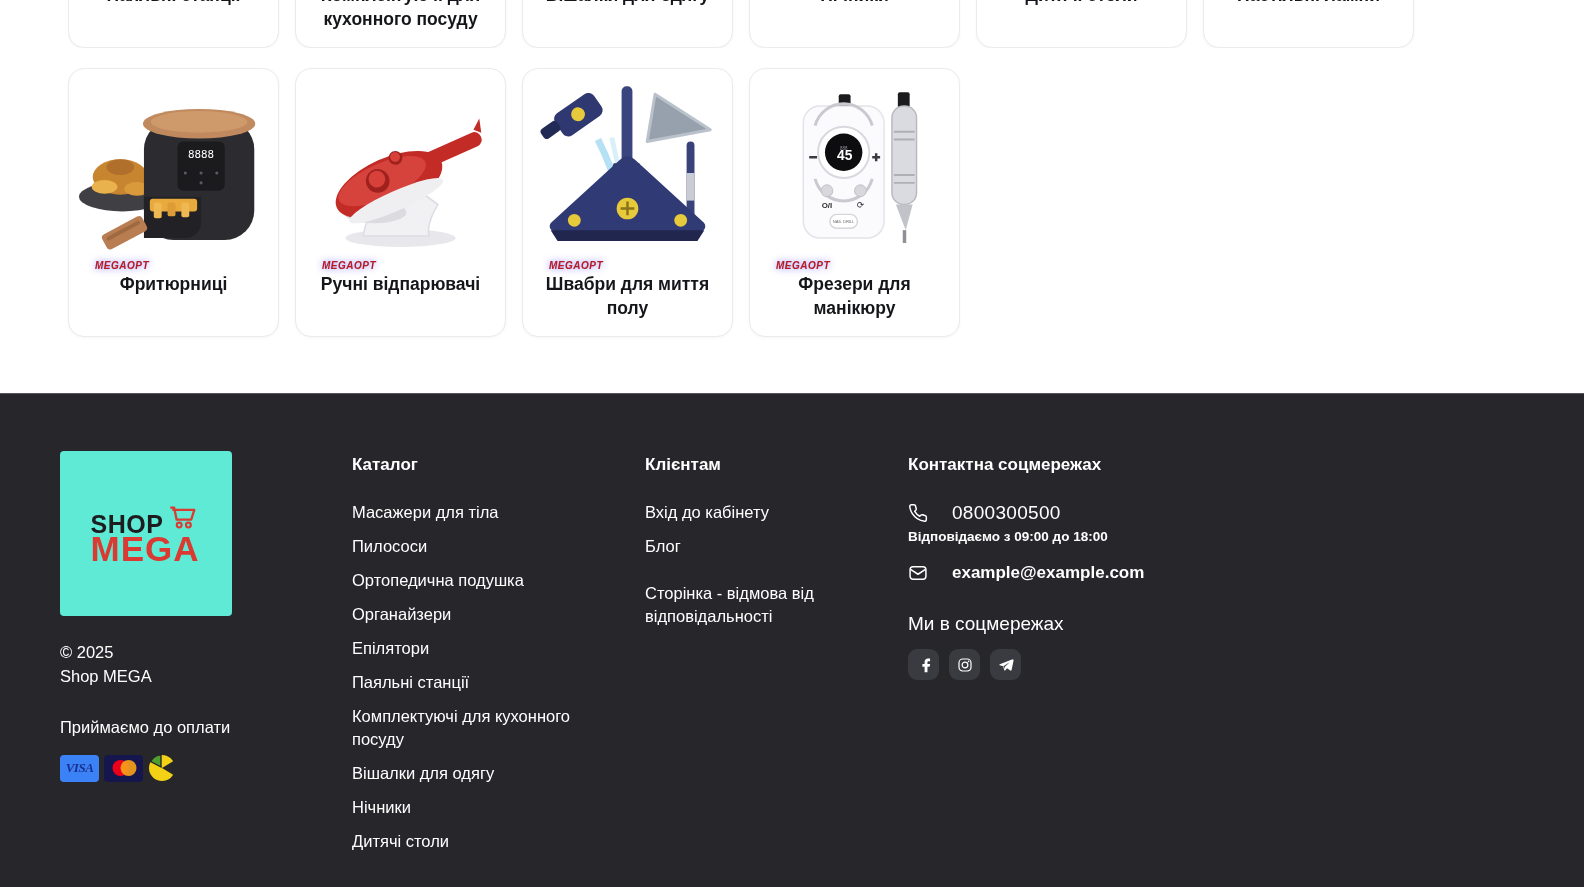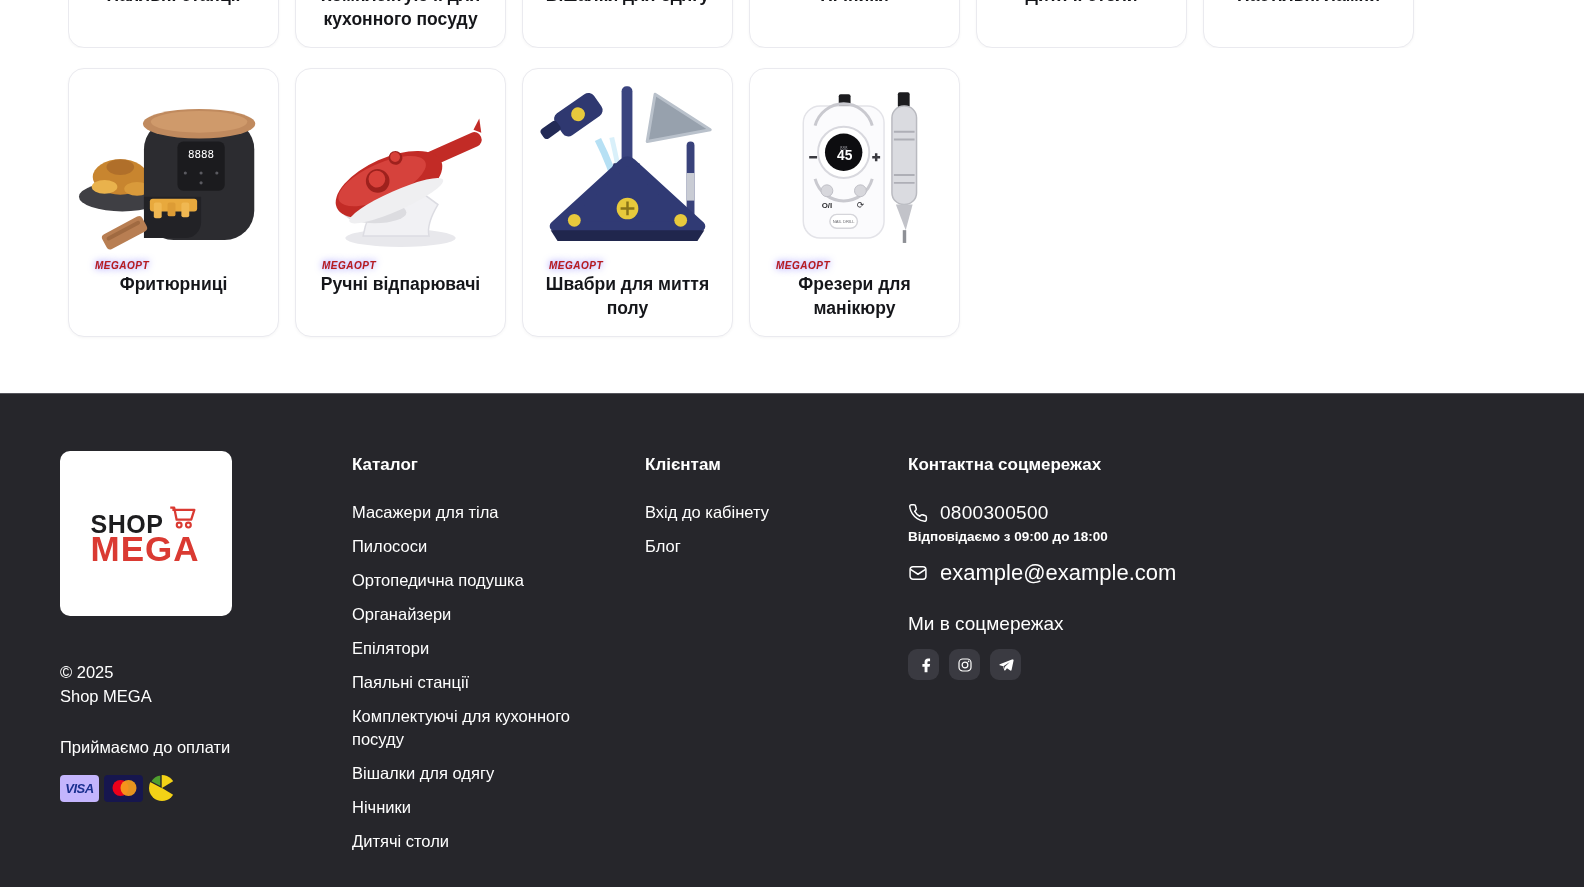--- a/index.html
+++ b/index.html
@@ -27,51 +27,51 @@
   
   .site-footer { margin-top:56px; height:494px; background:#26262b;
     border-top:1px solid #55555c; padding:57px 0 0 60px; display:flex; color:#fff; }
   .fcol { flex:0 0 auto; }
   .col-brand { width:292px; }
   .col-catalog { width:293px; }
   .col-clients { width:263px; }
   .col-pages { width:275px; }
   .col-contact { width:380px; }
 
-  .logo-box { width:172px; height:165px; background:#ffffff; border-radius:10px;
+  .logo-box { width:172px; height:165px; background:#5eead4; border-radius:4px;
     display:flex; align-items:center; justify-content:center; }
   .logo-inner { text-align:left; line-height:1; }
   .logo-top { display:flex; align-items:flex-start; }
   .logo-shop { font-size:25px; font-weight:800; letter-spacing:.5px; color:#1d1d1f; margin-top:10px; }
   .logo-cart { width:36px; height:34px; margin-left:2px; }
   .logo-mega { font-size:35px; font-weight:800; letter-spacing:1px; color:#da3a32; margin-top:-6px; }
 
-  .copyright { margin-top:44px; font-size:16.5px; line-height:24px; }
+  .copyright { margin-top:24px; font-size:16.5px; line-height:24px; }
   .payments-label { margin-top:30px; font-size:16.5px; }
   .payment-icons { margin-top:17px; display:flex; gap:5px; align-items:center; }
-  .pay-visa { width:39px; height:27px; background:#c4b5fd; border-radius:4px;
-    display:flex; align-items:center; justify-content:center; }
+  .pay-visa { width:39px; height:27px; background:#3b82f6; border-radius:4px;
+    display:flex; align-items:center; justify-content:center;font-family:Liberation Serif, serif; }
   .pay-visa span { font-size:13px; font-weight:800; font-style:italic; color:#1a2f8f; letter-spacing:-.5px; }
   .pay-mc { width:39px; height:27px; background:#16164e; border-radius:4px;
     display:flex; align-items:center; justify-content:center; }
 
   .f-head { font-size:17px; font-weight:700; padding-top:4px; margin-bottom:26px; }
   .f-head-spacer { height:50px; }
   .f-link { display:block; color:#fff; text-decoration:none; font-size:16.5px;
     line-height:23px; margin-bottom:11px; }
   .col-catalog .f-link { max-width:245px; }
   .col-clients .f-link { max-width:215px; }
   .col-pages  .f-link { max-width:188px; }
   .gap-before { margin-top:24px; }
 
-  .contact-row { display:flex; align-items:center; gap:12px; }
+  .contact-row { display:flex; align-items:center; gap:24px; }
   .contact-phone { font-size:19px; letter-spacing:.3px; }
   .phone-note { font-size:13.5px; font-weight:700; margin:5px 0 0 0; }
   .contact-email-row { margin-top:17px; }
-  .contact-email { font-size:22px; }
+  .contact-email { font-size:17px;font-weight:bold; }
   .social-title { margin-top:29px; font-size:19px; }
   .social-row { margin-top:14px; display:flex; gap:10px; }
   .social-btn { width:31px; height:31px; border-radius:9px; background:#3a3a41;
     display:flex; align-items:center; justify-content:center; cursor:pointer; }
   .icon-stroke { stroke:#fff; fill:none; stroke-width:1.8; stroke-linecap:round; stroke-linejoin:round; }
 </style>
 </head>
 <body>
 
 <div class="content">
@@ -265,20 +265,21 @@
     <a class="f-link" href="#">Комплектуючі для кухонного посуду</a>
     <a class="f-link" href="#">Вішалки для одягу</a>
     <a class="f-link" href="#">Нічники</a>
     <a class="f-link" href="#">Дитячі столи</a>
   </div>
 
   <div class="fcol col-clients">
     <div class="f-head">Клієнтам</div>
     <a class="f-link" href="#">Вхід до кабінету</a>
     <a class="f-link" href="#">Блог</a>
+    <a class="f-link gap-before" href="#">Сторінка - відмова від відповідальності</a>
   </div>
 
 
   <div class="fcol col-contact">
     <div class="f-head">Контактна соцмережах</div>
     <div class="contact-row">
       <svg width="20" height="20" viewBox="0 0 24 24" class="icon-stroke">
         <path d="M22 16.92v3a2 2 0 0 1-2.18 2 19.79 19.79 0 0 1-8.63-3.07 19.5 19.5 0 0 1-6-6 19.79 19.79 0 0 1-3.07-8.67A2 2 0 0 1 4.11 2h3a2 2 0 0 1 2 1.72c.12.96.36 1.9.7 2.81a2 2 0 0 1-.45 2.11L8.09 9.91a16 16 0 0 0 6 6l1.27-1.27a2 2 0 0 1 2.11-.45c.91.34 1.85.58 2.81.7A2 2 0 0 1 22 16.92z"></path>
       </svg>
       <a class="contact-phone f-link" style="margin:0" href="#">0800300500</a>

